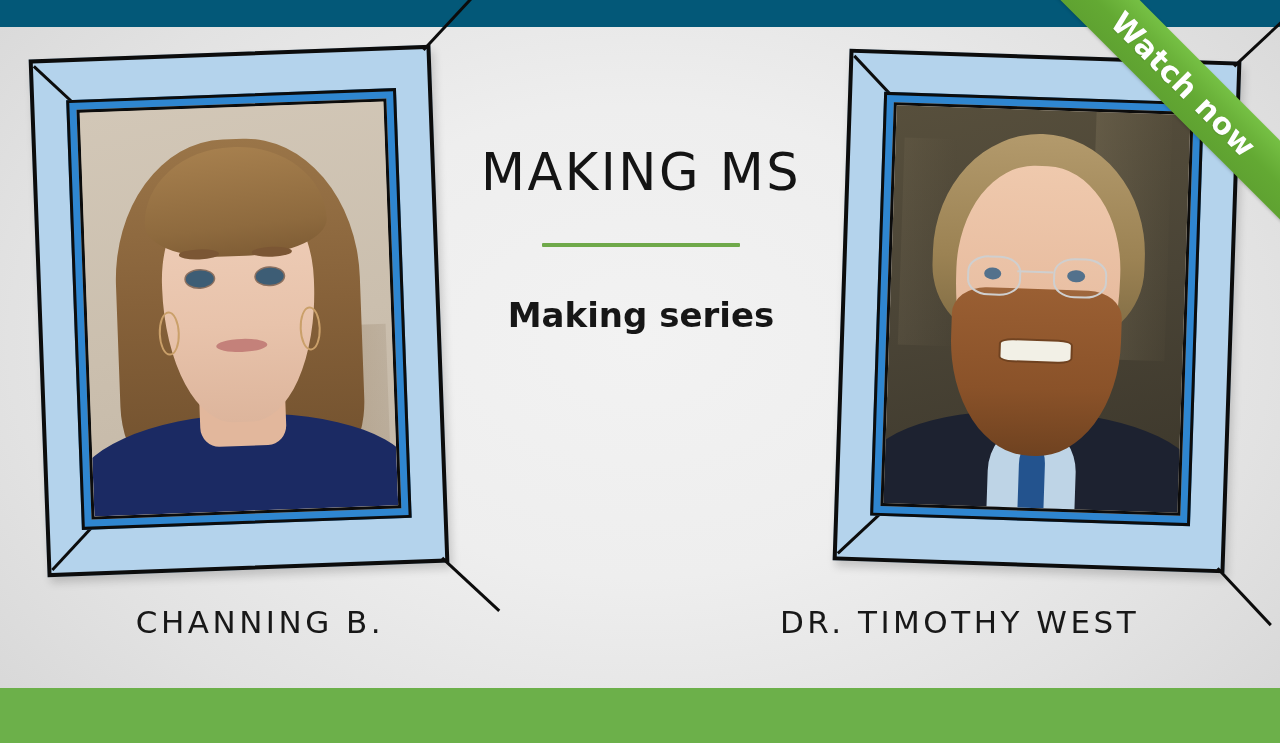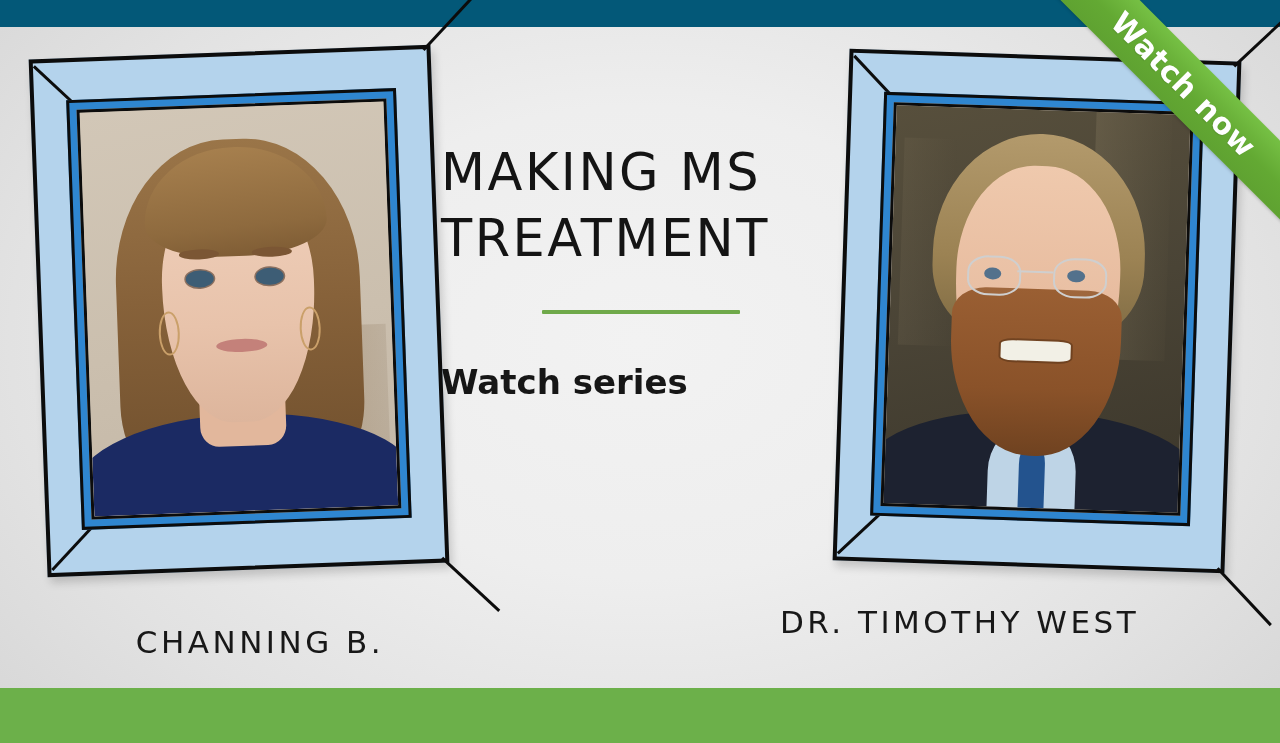--- a/index.html
+++ b/index.html
@@ -74,20 +74,21 @@
     white-space: nowrap;
     text-shadow: 0 1px 1px rgba(0,0,0,0.12);
   }
 
   
   .center-col {
     position: absolute;
     left: 441px;
     top: 140px;
     width: 400px;
+    text-align: center;
     z-index: 6;
   }
   .title {
     font-family: "DejaVu Sans", sans-serif;
     font-size: 51px;
     font-weight: normal;
     line-height: 1.30;
     letter-spacing: 2.5px;
     color: #141414;
     text-transform: uppercase;
@@ -298,21 +299,21 @@
     position: absolute;
     z-index: 7;
     font-family: "DejaVu Sans", sans-serif;
     font-size: 31px;
     font-weight: normal;
     letter-spacing: 3.5px;
     color: #181818;
     text-transform: uppercase;
     white-space: nowrap;
   }
-  .caption.left  { left: 0;   top: 604px; width: 520px; text-align: center; margin-top: 20px; }
+  .caption.left  { left: 0;   top: 604px; width: 520px; text-align: center; }
   .caption.right { left: 780px; top: 604px; width: 500px; text-align: left; }
 </style>
 </head>
 <body>
 
 <div class="stage">
 
   <div class="topbar"></div>
 
   <div class="frame-wrap left">
@@ -368,24 +369,23 @@
           <div class="bridge"></div>
           <div class="teeth"></div>
         </div>
       </div>
     </div>
   </div>
 
   <div class="center-col">
     <div class="title">
       <span class="title-line">Making MS</span>
-      <span class="title-line">Treatment</span>
     </div>
     <div class="divider"></div>
-    <div class="subtitle">Watch series</div>
+    <div class="subtitle">Making series</div>
   </div>
 
   <div class="caption left">Channing B.</div>
   <div class="caption right">Dr. Timothy West</div>
 
   <div class="ribbon-clip">
     <div class="ribbon">
       <span class="ribbon-label">Watch now</span>
     </div>
   </div>

